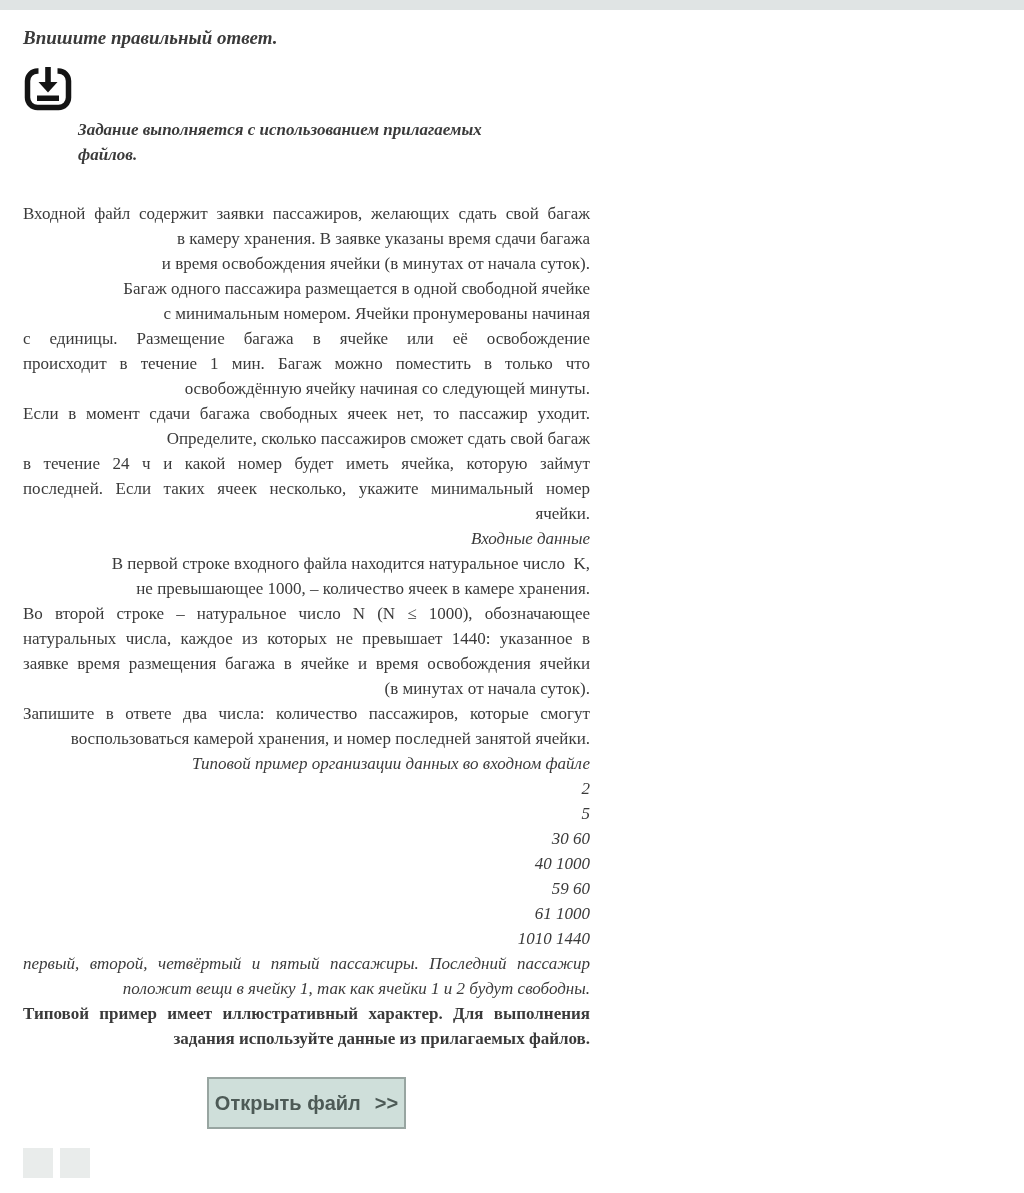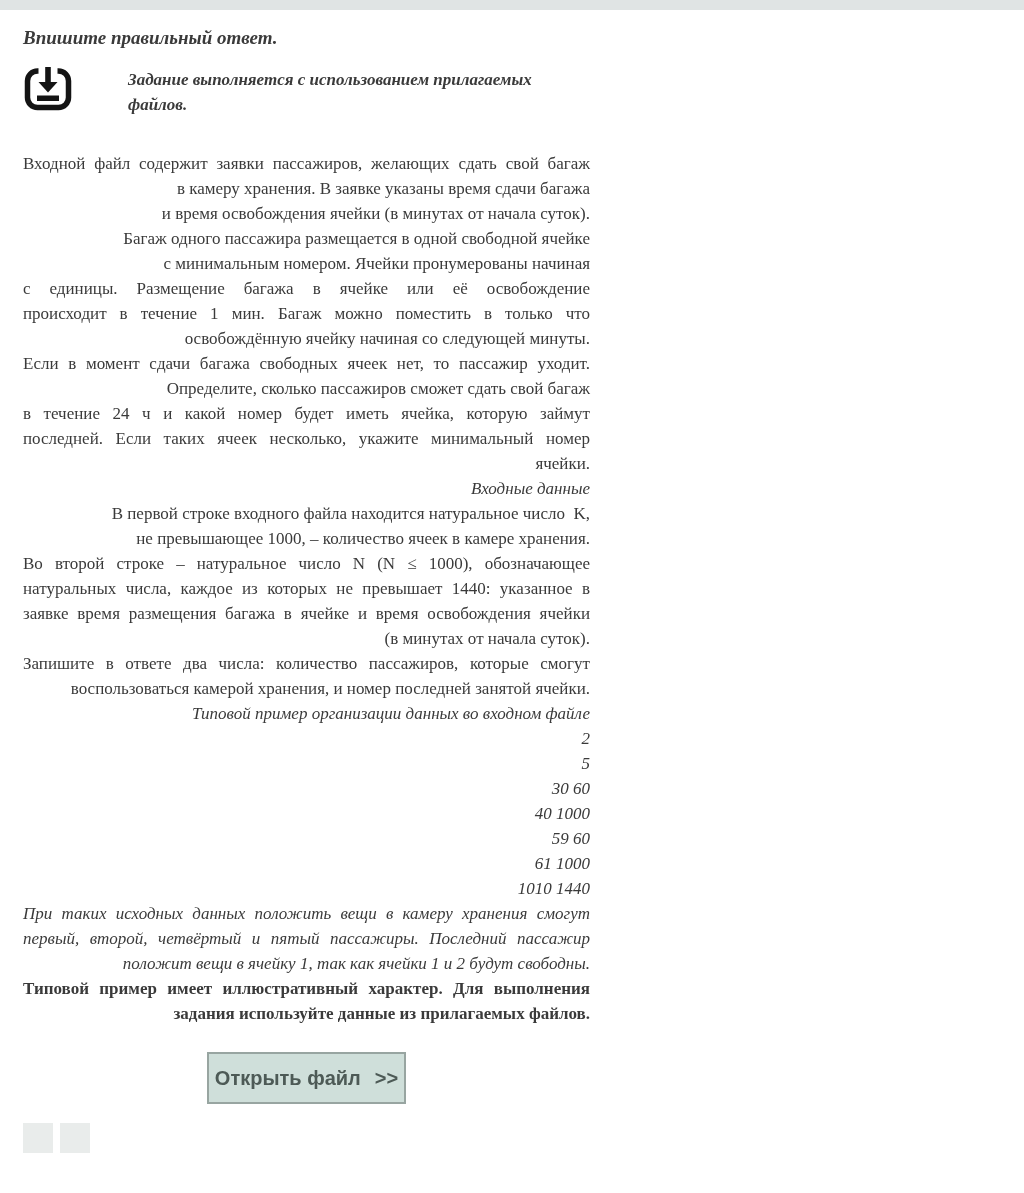--- a/index.html
+++ b/index.html
@@ -33,20 +33,21 @@
     font-size: 19px;
     line-height: 22px;
     font-weight: bold;
     color: var(--text);
     font-style: italic;
   }
   .attach-row {
     margin-top: 14px;
     display: flex;
     align-items: flex-start;
+    flex-direction: column;
   }
   .icon-box {
     width: 50px;
     height: 50px;
     flex: 0 0 50px;
   }
   .attach-note {
     margin: 4px 0 0 55px;
     max-width: 458px;
     font-size: 17px;
@@ -147,21 +148,20 @@
       <div class="line s-justify">Запишите в ответе два числа: количество пассажиров, которые смогут</div>
       <div class="line">воспользоваться камерой хранения, и номер последней занятой ячейки.</div>
       <div class="line s-italic">Типовой пример организации данных во входном файле</div>
       <div class="line s-italic">2</div>
       <div class="line s-italic">5</div>
       <div class="line s-italic">30 60</div>
       <div class="line s-italic">40 1000</div>
       <div class="line s-italic">59 60</div>
       <div class="line s-italic">61 1000</div>
       <div class="line s-italic">1010 1440</div>
-      <div class="line s-italic-justify">При таких исходных данных положить вещи в камеру хранения смогут</div>
       <div class="line s-italic-justify">первый, второй, четвёртый и пятый пассажиры. Последний пассажир</div>
       <div class="line s-italic">положит вещи в ячейку 1, так как ячейки 1 и 2 будут свободны.</div>
       <div class="line s-bold-justify">Типовой пример имеет иллюстративный характер. Для выполнения</div>
       <div class="line s-bold">задания используйте данные из прилагаемых файлов.</div>
     </div>
 
   <div class="button-row">
     <button class="open-btn">
       <span>Открыть файл</span><span class="arrows">&gt;&gt;</span>
     </button>

